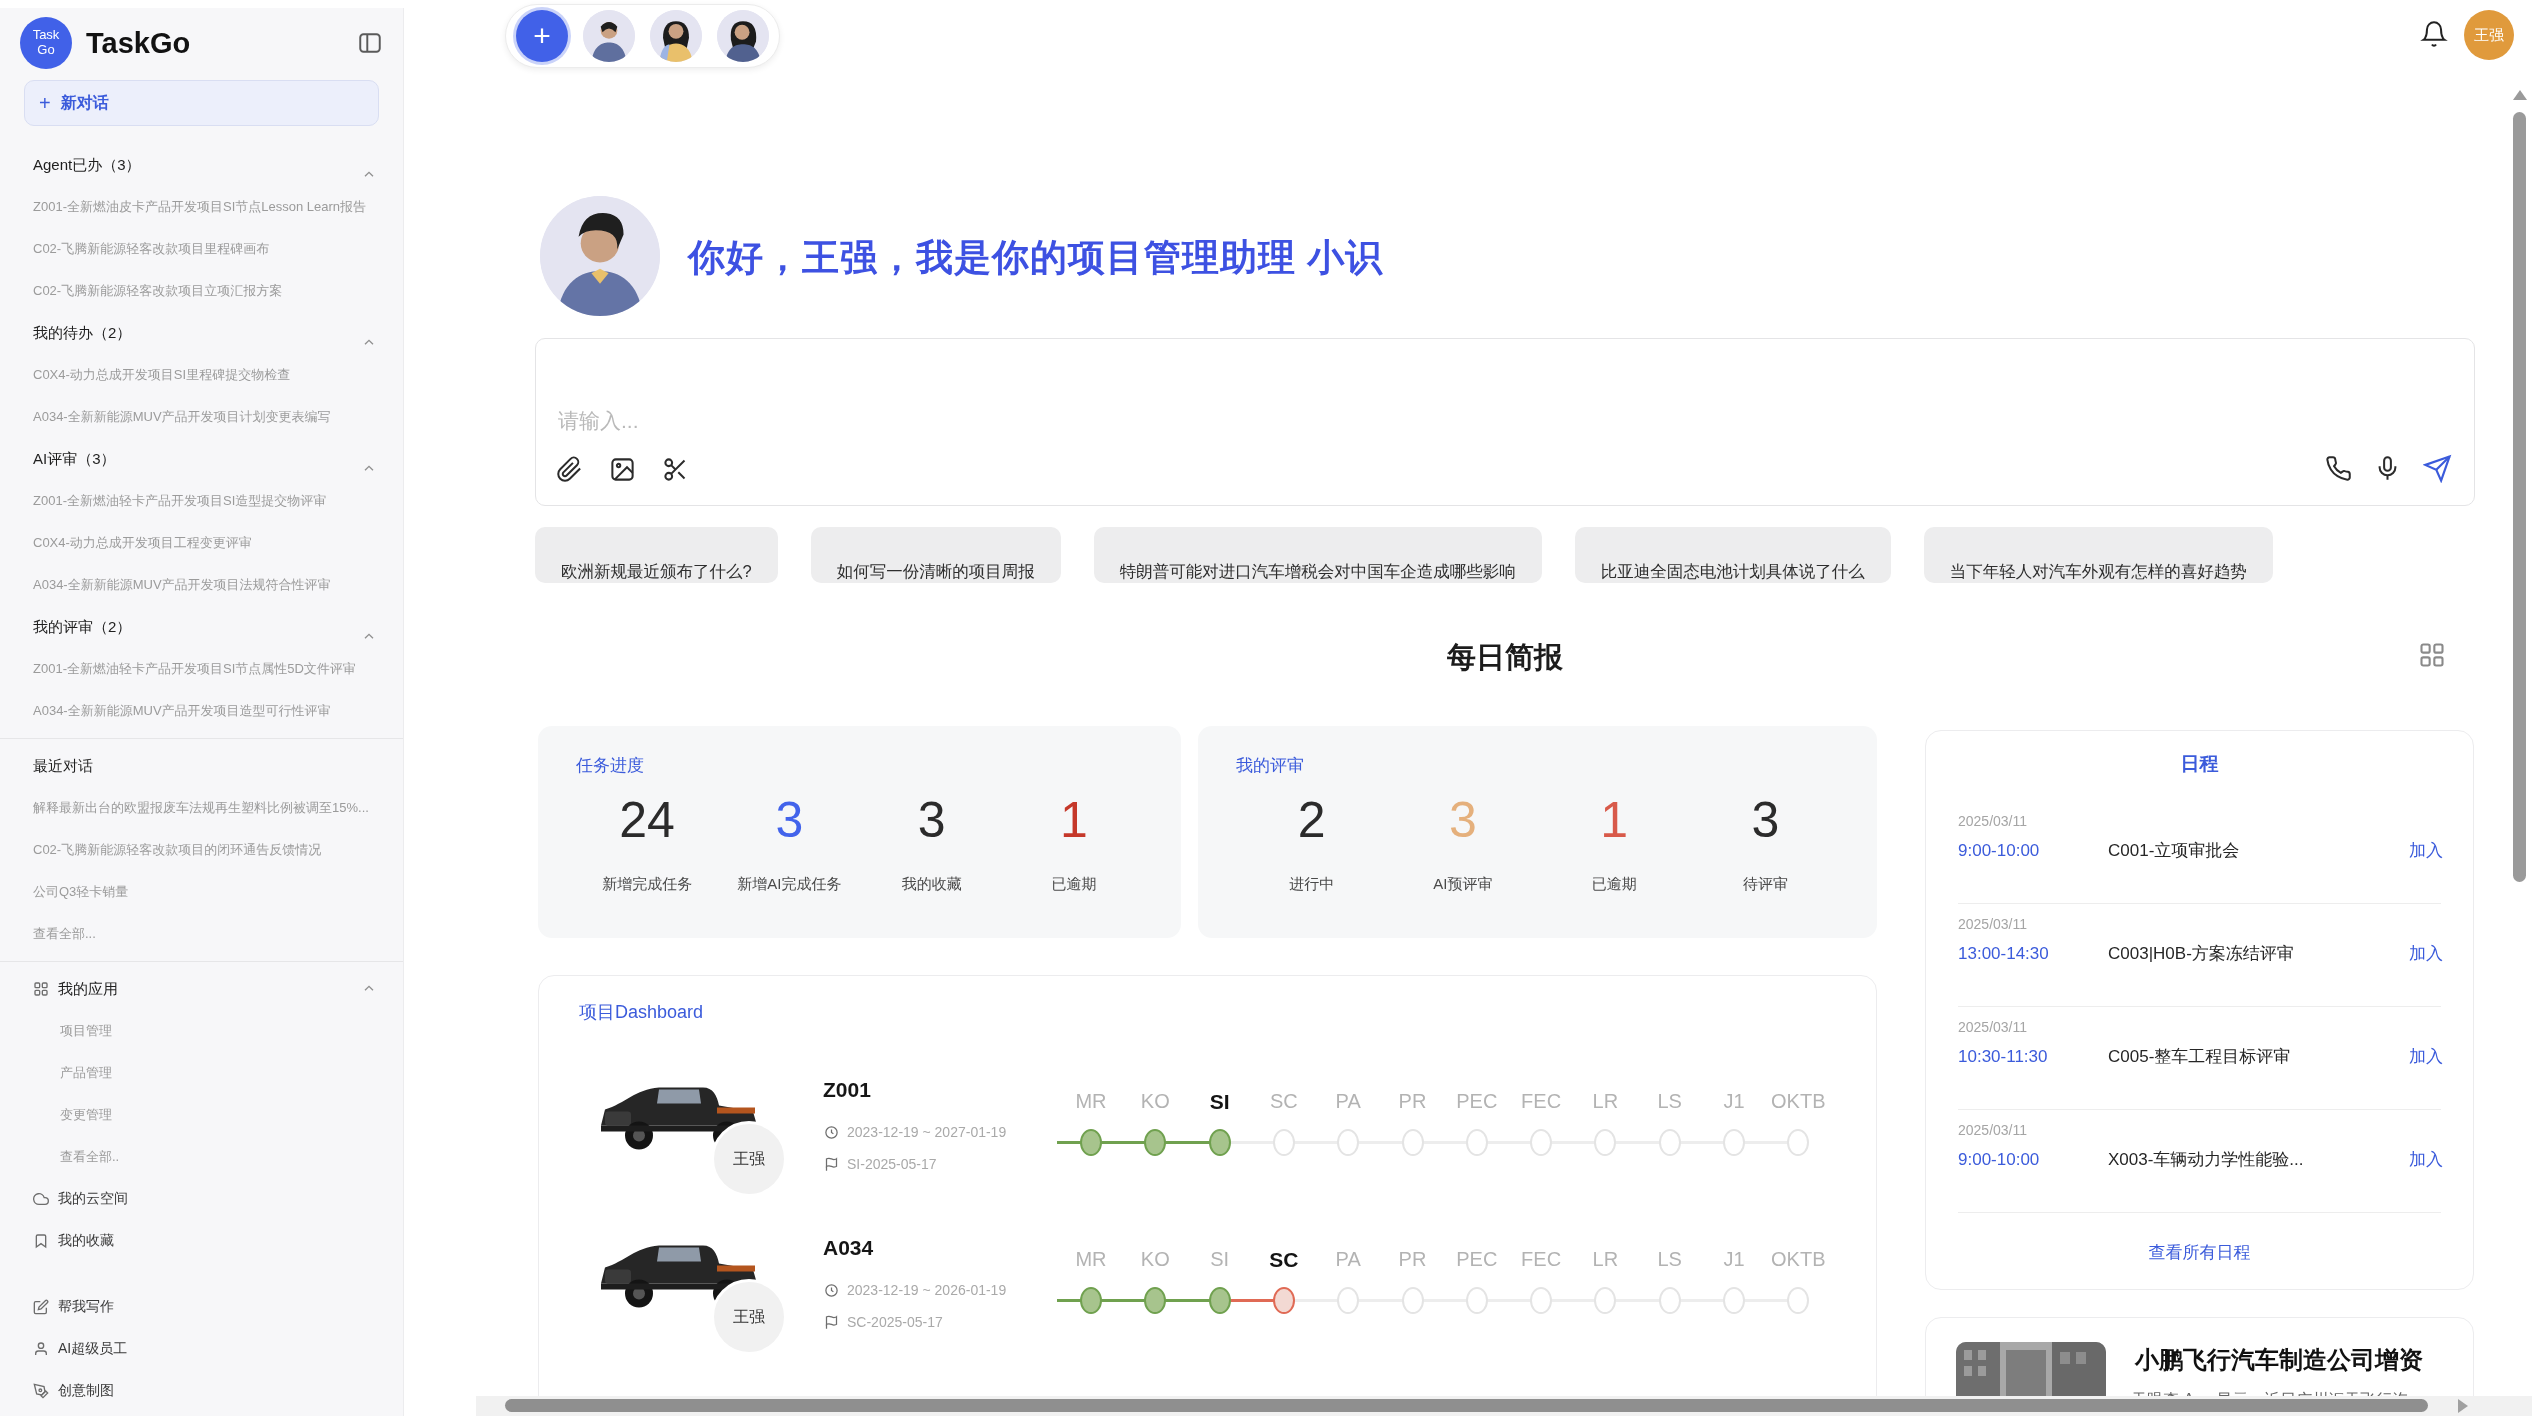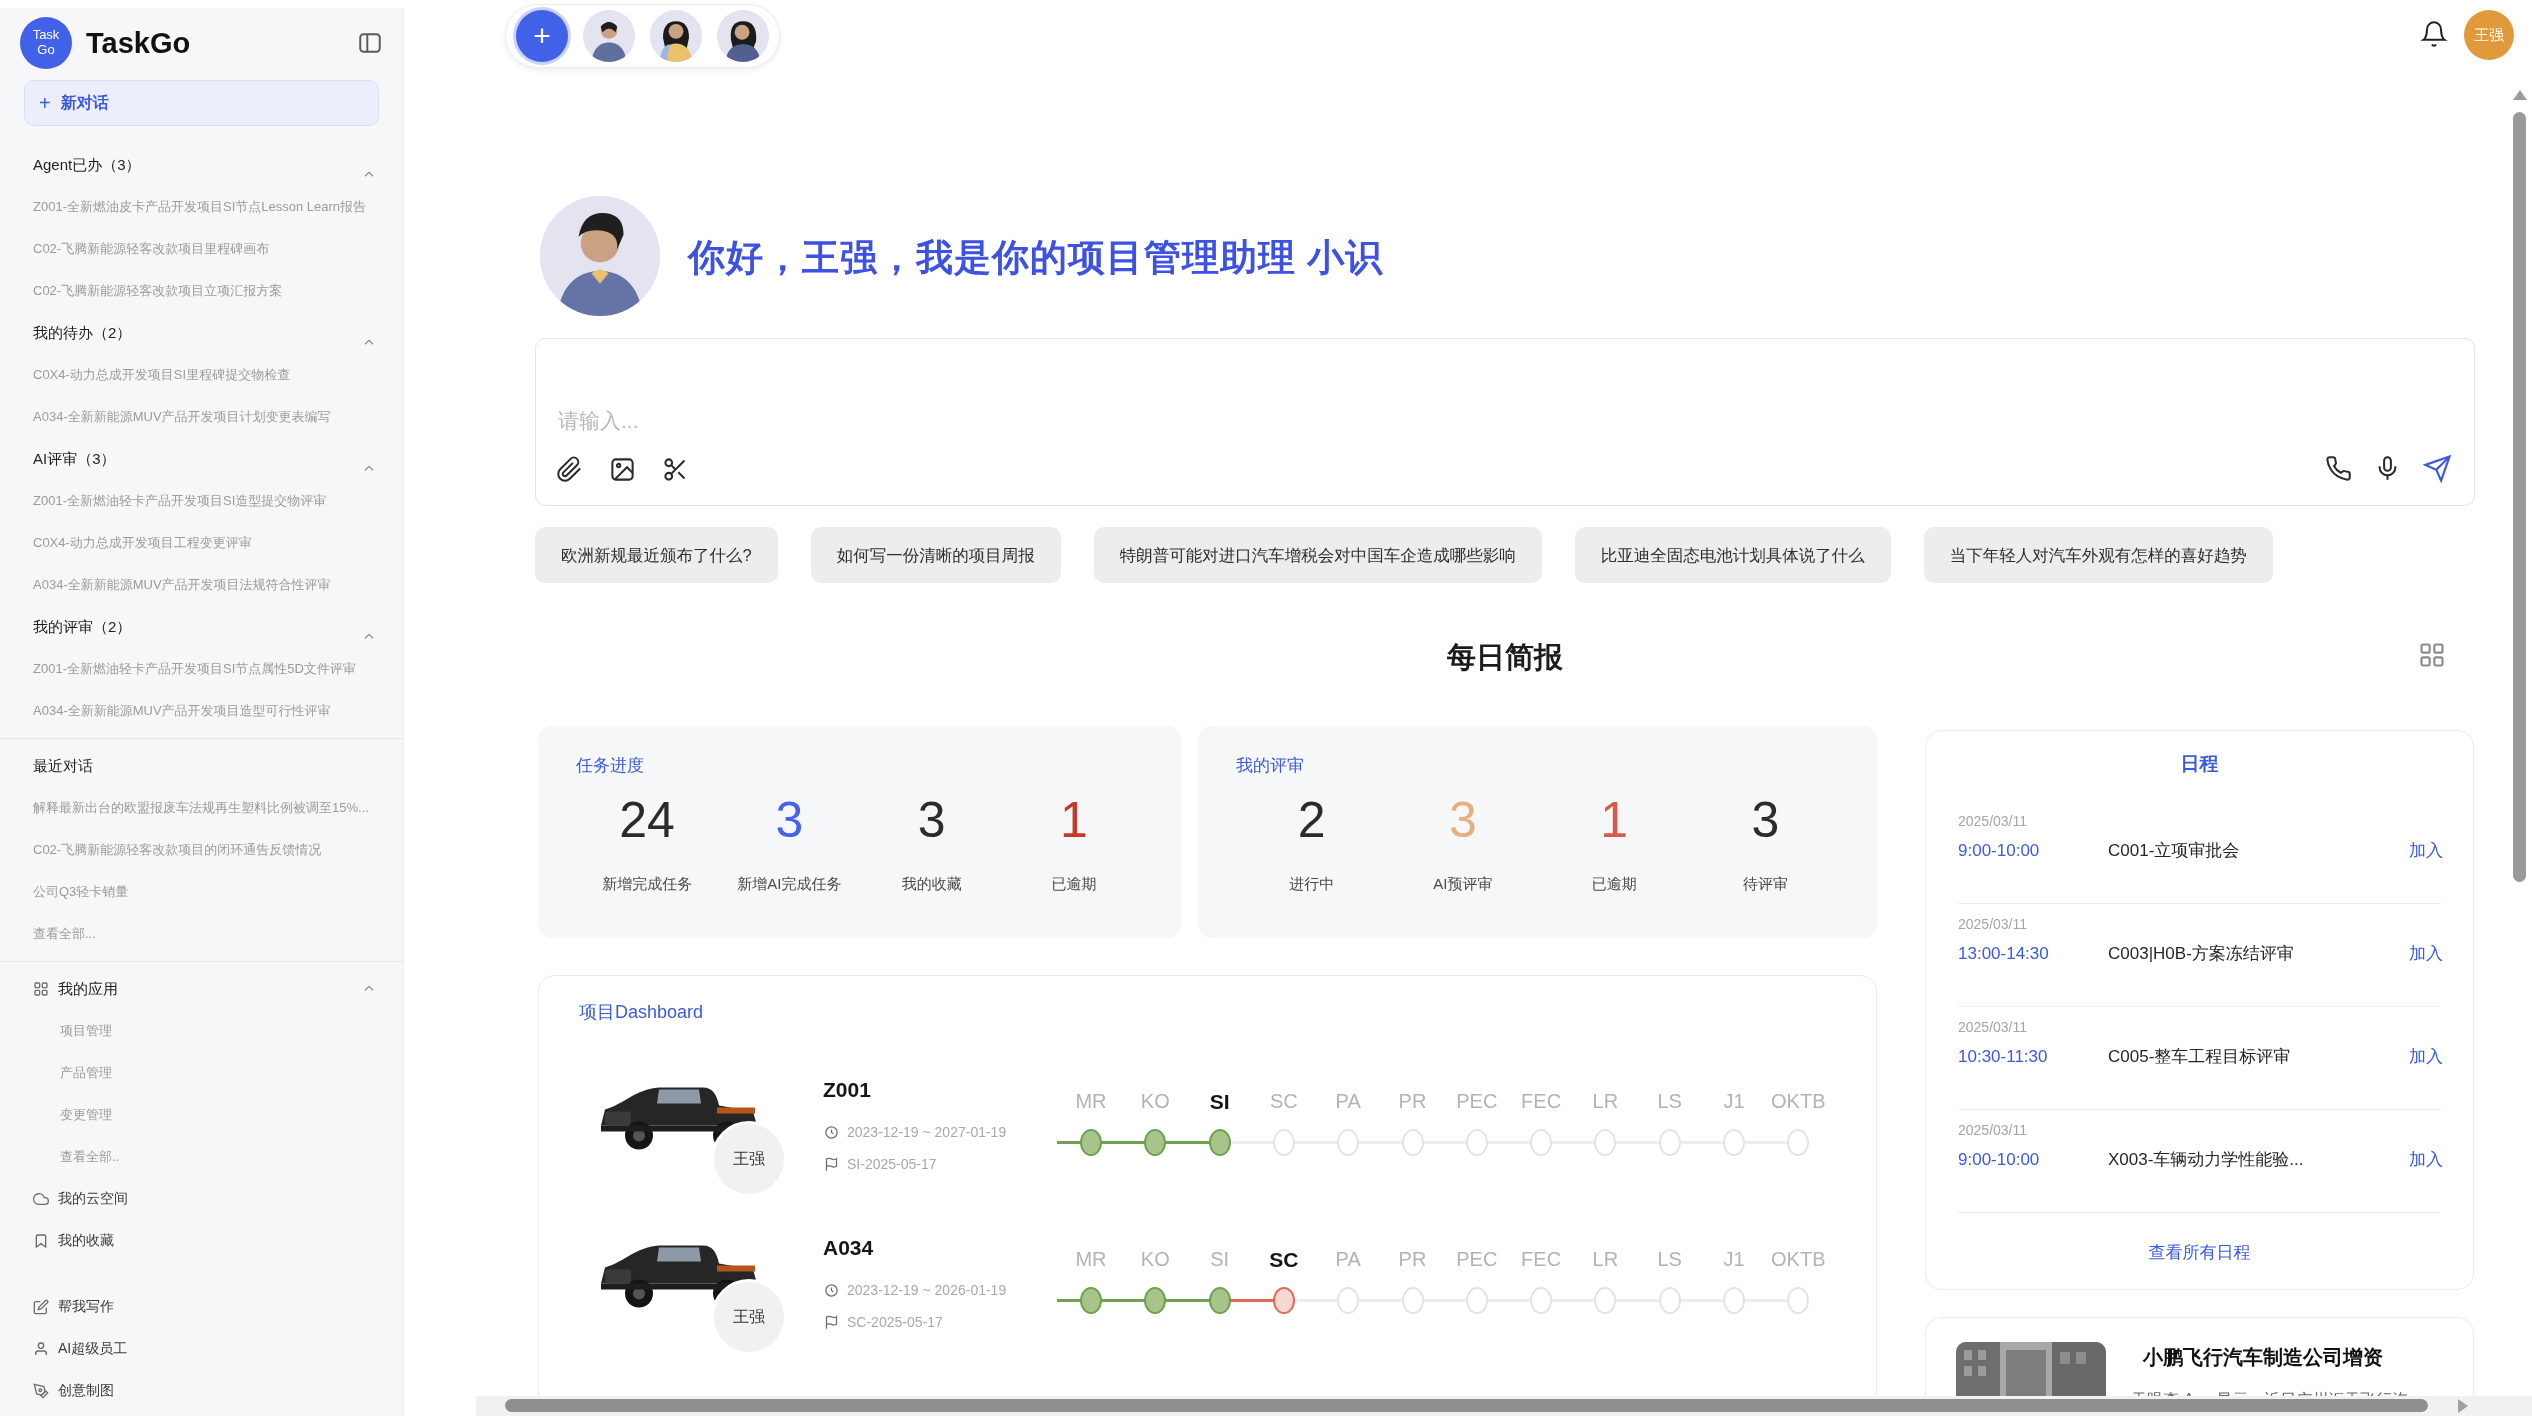--- a/index.html
+++ b/index.html
@@ -41,21 +41,21 @@
   
   .composer { position:absolute; left:535px; top:338px; width:1940px; height:168px; background:#fff; border:1px solid #e4e4e6; border-radius:10px; }
   .composer .ph { position:absolute; left:22px; top:68px; font-size:21px; color:#b9b9b9; }
   .c-icons-l { position:absolute; left:20px; bottom:18px; display:flex; gap:26px; color:#2b2b2b; }
   .c-icons-r { position:absolute; right:22px; bottom:18px; display:flex; gap:22px; color:#2b2b2b; align-items:center; }
   .c-icons-l svg, .c-icons-r svg { cursor:pointer; }
   .send { color:#3b5bdb; }
 
   
   .chips { position:absolute; left:535px; top:527px; width:1940px; display:flex; gap:33px; }
-  .chip { height:56px; line-height:56px; padding:0 26px; background:#ededee; border-radius:10px; font-size:16.5px; color:#2e2e2e; white-space:nowrap; cursor:pointer; }
+  .chip { height:56px; line-height:56px; padding:16px 26px; background:#ededee; border-radius:10px; font-size:16.5px; color:#2e2e2e; white-space:nowrap; cursor:pointer; }
 
   
   .daily-title { position:absolute; left:535px; top:638px; width:1940px; text-align:center; font-size:29px; font-weight:700; color:#1c1c1c; }
   .daily-grid-icn { position:absolute; left:2418px; top:641px; color:#8a8a8a; cursor:pointer; }
   .stat-card { position:absolute; top:726px; height:212px; background:#f6f7f8; border-radius:14px; padding:28px 36px 0 38px; }
   .stat-card.t1 { left:538px; width:643px; }
   .stat-card.t2 { left:1198px; width:679px; }
   .stat-card h3 { font-size:17px; color:#3b5bdb; font-weight:500; }
   .stat-row { display:flex; justify-content:space-around; margin-top:14px; }
   .stat { text-align:center; min-width:110px; }
@@ -89,21 +89,21 @@
   .ev-row { position:absolute; left:32px; right:30px; display:flex; align-items:center; }
   .ev-time { width:150px; font-size:17px; color:#3b5bdb; }
   .ev-name { flex:1; font-size:17px; color:#262626; white-space:nowrap; overflow:hidden; }
   .ev-join { font-size:17px; color:#3b5bdb; cursor:pointer; }
   .ev-sep { position:absolute; left:32px; right:32px; height:1px; background:#ededed; }
   .sched-all { position:absolute; top:510px; width:100%; text-align:center; font-size:17px; color:#3b5bdb; cursor:pointer; }
 
   
   .news { position:absolute; left:1925px; top:1317px; width:549px; height:160px; background:#fff; border:1px solid #ececee; border-radius:16px; overflow:hidden; }
   .news-img { position:absolute; left:30px; top:24px; width:150px; height:112px; border-radius:10px; overflow:hidden; }
-  .news-title { position:absolute; left:217px; top:26px; font-size:20px; font-weight:700; color:#111; }
+  .news-title { position:absolute; left:209px; top:26px; font-size:24px; font-weight:700; color:#111; }
   .news-body { position:absolute; left:205px; top:72px; width:320px; font-size:16px; color:#666; white-space:nowrap; overflow:hidden; }
 
   
   .hbar-track { position:absolute; left:476px; right:0; top:1396px; height:20px; background:#f1f1f1; }
   .hbar-thumb { position:absolute; left:505px; top:1399px; width:1923px; height:13px; border-radius:7px; background:#8f8f8f; cursor:pointer; }
   .hbar-arrow { position:absolute; left:2458px; top:1399px; width:0; height:0; border-top:7px solid transparent; border-bottom:7px solid transparent; border-left:10px solid #a0a0a0; cursor:pointer; }
   .vbar-arrow { position:absolute; left:2513px; top:90px; width:0; height:0; border-left:7px solid transparent; border-right:7px solid transparent; border-bottom:10px solid #9a9a9a; cursor:pointer; }
   .vbar-thumb { position:absolute; left:2513px; top:112px; width:13px; height:770px; border-radius:7px; background:#9a9a9a; cursor:pointer; }
 </style>
 </head>

